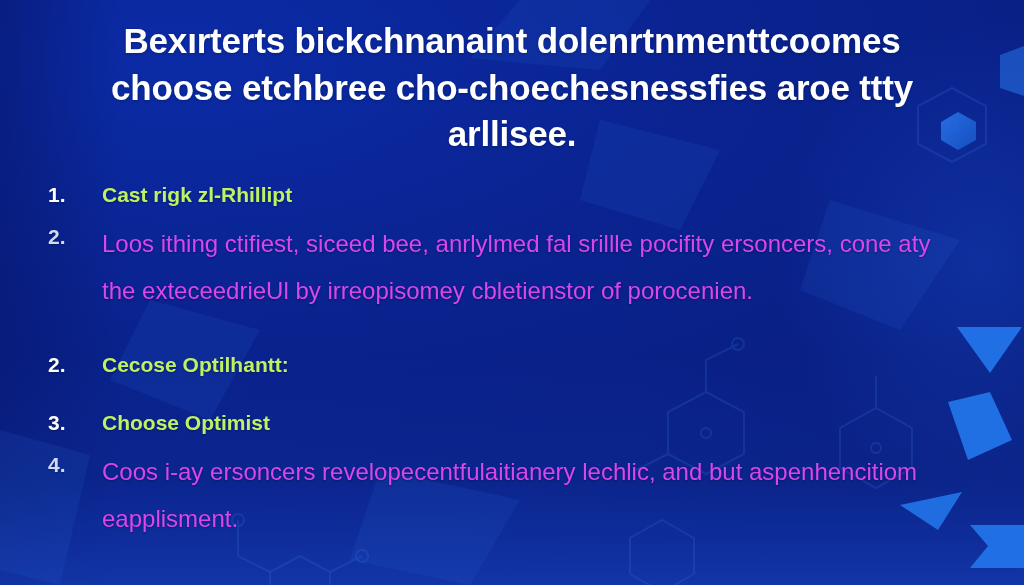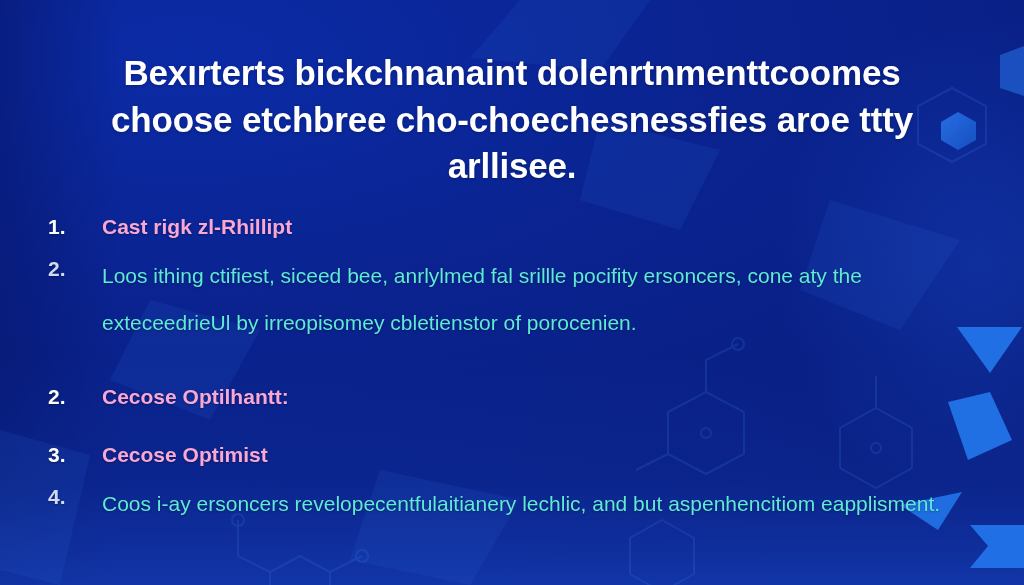--- a/index.html
+++ b/index.html
@@ -48,21 +48,20 @@
     left: 0; top: 0;
     width: 120px; height: 585px;
     background: linear-gradient(to right, rgba(6,22,108,0.55), rgba(6,22,108,0));
   }
 
   
   .content {
     position: absolute;
     inset: 0;
     padding: 0;
-    margin-top: 32px;
   }
 
   .heading {
     position: absolute;
     left: 62px;
     top: 18px;
     width: 900px;
     text-align: center;
     color: #ffffff;
     font-size: 35px;
@@ -90,33 +89,33 @@
     color: #ffffff;
     font-size: 21px;
     line-height: 34px;
     text-shadow: 0 1px 2px rgba(0,0,0,0.3);
   }
   .item-num.bold { font-weight: bold; }
   .item-num.light { font-weight: bold; color: #cfdaf6; }
 
   .item-text {
     flex: 1 1 auto;
-    color: #f9a8d4;
+    color: #bef264;
     font-size: 21px;
     line-height: 34px;
     text-shadow: 0 1px 2px rgba(0,0,0,0.3);
   }
   .item-text.bold {
     font-weight: bold;
     font-size: 21px;
   }
   .item-text.body {
     font-weight: normal;
-    color: #5eead4;
-    font-size: 21px;
+    color: #d946ef;
+    font-size: 24px;
     line-height: 47px;
   }
 
   .gap-sm { height: 8px; }
   .gap-md { height: 34px; }
   .gap-lg { height: 24px; }
 </style>
 </head>
 <body>
 
@@ -195,21 +194,21 @@
 
       <div class="item">
         <div class="item-num bold">2.</div>
         <div class="item-text bold">Cecose Optilhantt:</div>
       </div>
 
       <div class="gap-lg"></div>
 
       <div class="item">
         <div class="item-num bold">3.</div>
-        <div class="item-text bold">Cecose Optimist</div>
+        <div class="item-text bold">Choose Optimist</div>
       </div>
 
       <div class="gap-sm"></div>
 
       <div class="item">
         <div class="item-num light">4.</div>
         <div class="item-text body">Coos i-ay ersoncers revelopecentfulaitianery lechlic, and but aspenhencitiom eapplisment.</div>
       </div>
 
     </div>

